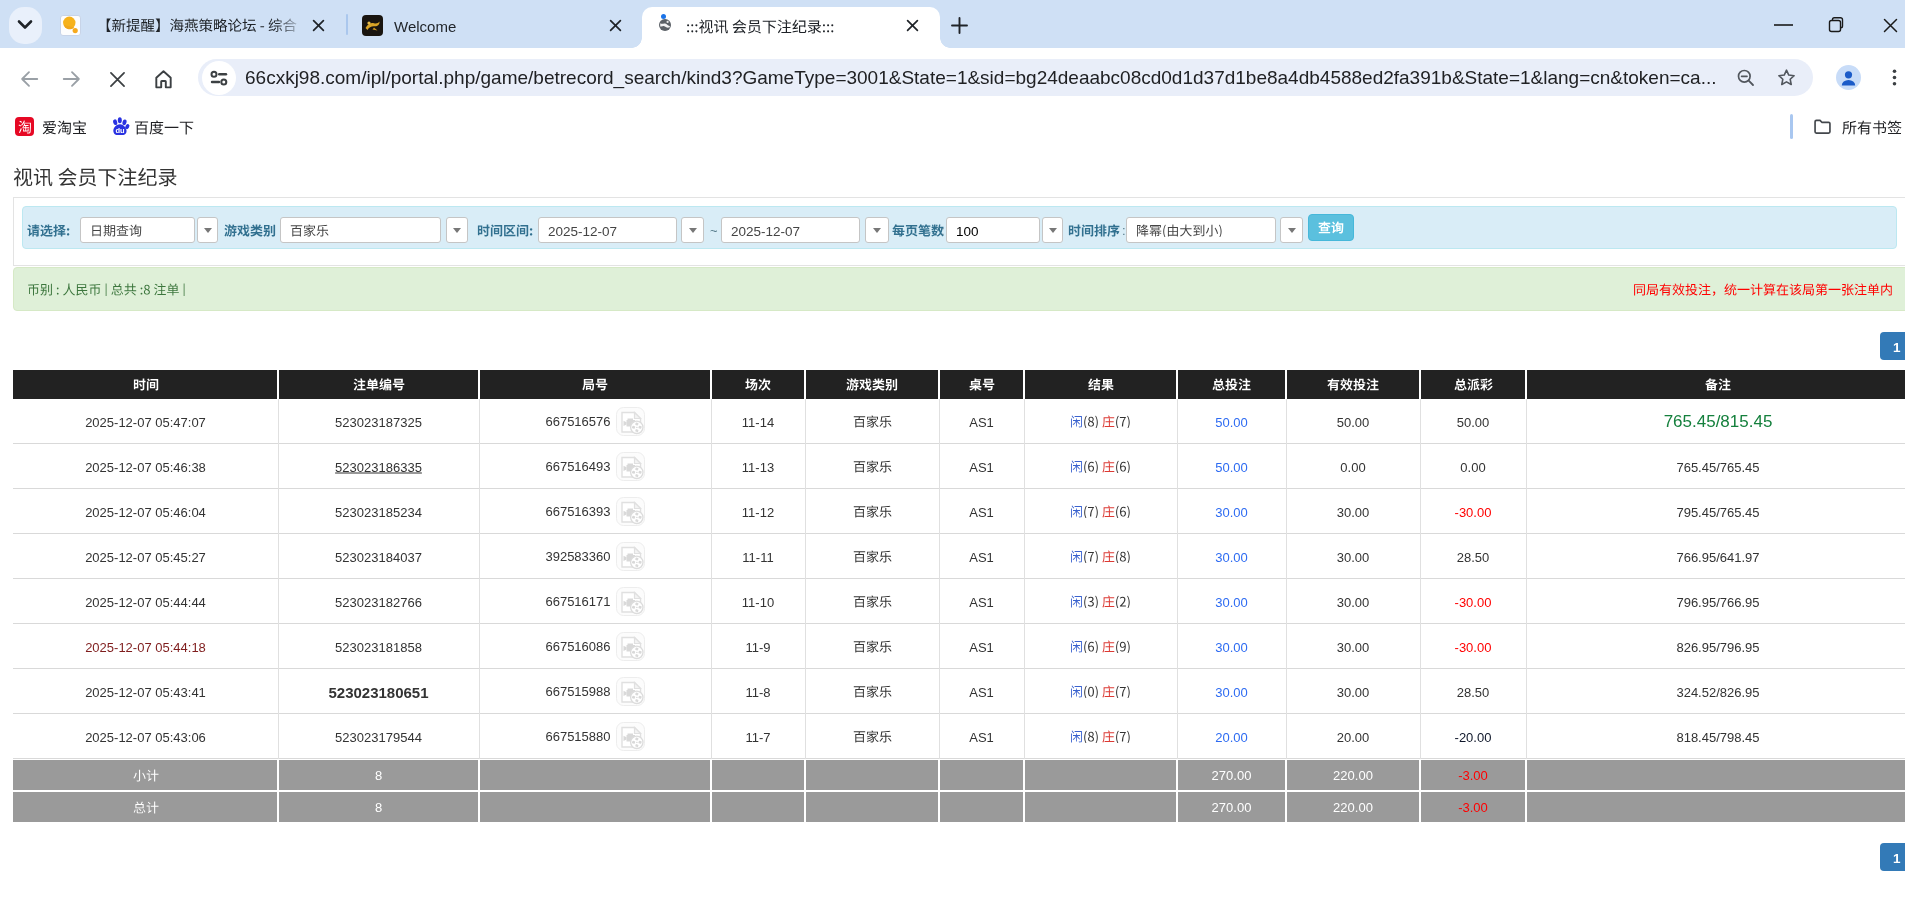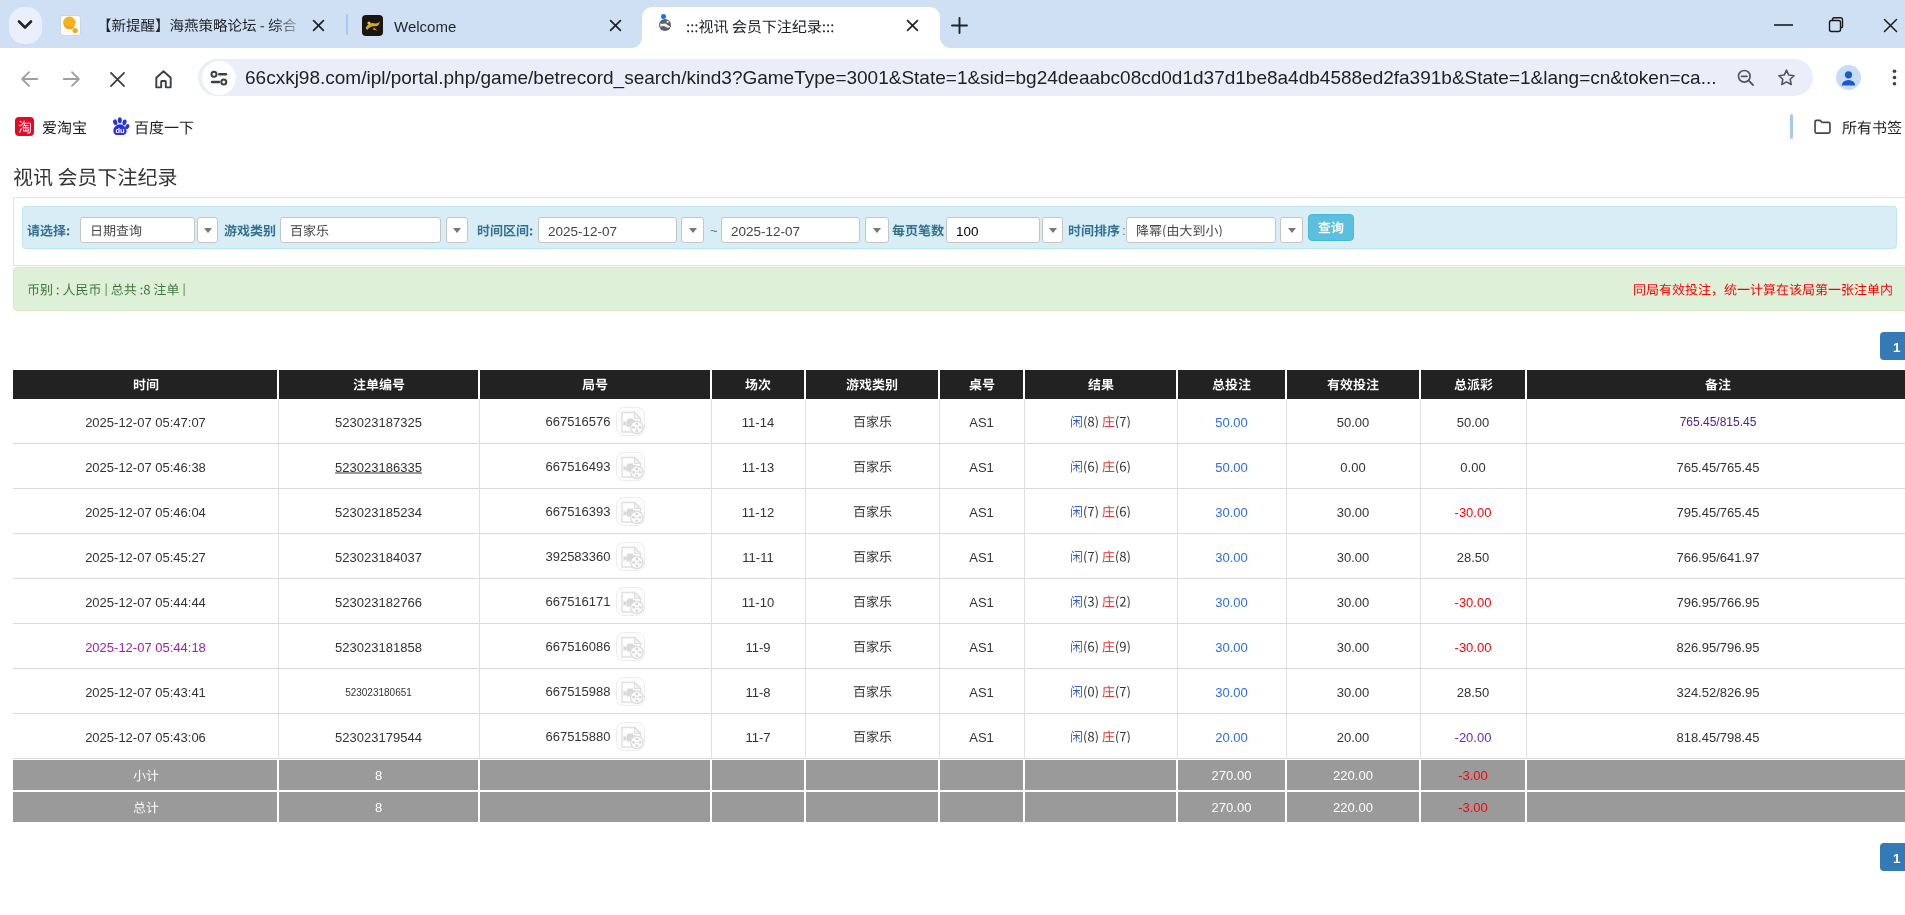--- a/index.html
+++ b/index.html
@@ -354,21 +354,21 @@
     <svg style="" width="60.9" height="13" viewBox="0 0 60.9 13">
       <path fill="#3a62cf" d="M11 1.1H11.9V11.1Q11.9 11.5 11.8 11.8Q11.7 12 11.4 12.2Q11 12.3 10.5 12.3Q9.9 12.4 9 12.4Q9 12.2 8.9 12Q8.9 11.9 8.8 11.7Q8.7 11.5 8.6 11.4Q9.1 11.4 9.5 11.4Q9.9 11.4 10.2 11.4Q10.5 11.4 10.7 11.4Q10.9 11.4 10.9 11.3Q11 11.2 11 11.1ZM1.1 3.5H2V12.5H1.1ZM4.6 1.1H11.6V2H4.6ZM1.6 1.1 2.3 0.6Q2.7 1 3 1.4Q3.4 1.8 3.7 2.2Q4 2.6 4.2 3L3.4 3.5Q3.3 3.2 3 2.8Q2.6 2.3 2.3 1.9Q1.9 1.5 1.6 1.1ZM3 5.1H10.1V6H3ZM6.1 3.4H6.9V11.4H6.1ZM5.9 5.3 6.6 5.6Q6.3 6.5 5.8 7.3Q5.3 8.1 4.7 8.8Q4 9.5 3.4 10Q3.3 9.8 3.1 9.6Q2.9 9.4 2.7 9.3Q3.4 8.9 4 8.3Q4.6 7.7 5.1 6.9Q5.6 6.1 5.9 5.3ZM6.2 6 6.8 5.5Q7.4 6.1 8 6.7Q8.6 7.3 9.2 8Q9.7 8.6 10 9L9.3 9.6Q9 9.1 8.5 8.5Q8 7.9 7.3 7.2Q6.7 6.6 6.2 6Z"></path>
       <path fill="#333333" d="M16.1 14Q15.2 12.5 14.7 10.9Q14.2 9.3 14.2 7.4Q14.2 5.5 14.7 3.9Q15.2 2.3 16.1 0.8L16.8 1.1Q16 2.5 15.6 4.1Q15.2 5.7 15.2 7.4Q15.2 9.1 15.6 10.7Q16 12.3 16.8 13.7Z M21 11.6Q20.2 11.6 19.5 11.3Q18.8 11 18.4 10.4Q18 9.8 18 9.1Q18 8.4 18.2 7.9Q18.5 7.4 18.9 7Q19.3 6.7 19.7 6.4V6.4Q19.2 6 18.8 5.5Q18.4 4.9 18.4 4.2Q18.4 3.5 18.8 2.9Q19.1 2.4 19.7 2.1Q20.3 1.8 21.1 1.8Q21.9 1.8 22.5 2.1Q23 2.4 23.4 3Q23.7 3.5 23.7 4.3Q23.7 4.8 23.5 5.2Q23.3 5.7 23 6Q22.7 6.3 22.4 6.6V6.6Q22.8 6.9 23.2 7.2Q23.6 7.5 23.8 8Q24 8.5 24 9.1Q24 9.8 23.6 10.4Q23.3 11 22.6 11.3Q21.9 11.6 21 11.6ZM21.7 6.3Q22.2 5.8 22.4 5.4Q22.7 4.9 22.7 4.3Q22.7 3.9 22.5 3.5Q22.3 3.1 21.9 2.9Q21.6 2.6 21 2.6Q20.4 2.6 20 3.1Q19.5 3.5 19.5 4.2Q19.5 4.8 19.8 5.1Q20.1 5.5 20.6 5.8Q21.1 6 21.7 6.3ZM21.1 10.7Q21.6 10.7 22 10.5Q22.4 10.3 22.6 9.9Q22.9 9.6 22.9 9.1Q22.9 8.6 22.7 8.3Q22.5 7.9 22.1 7.7Q21.8 7.4 21.3 7.2Q20.9 7 20.4 6.8Q19.8 7.2 19.4 7.7Q19.1 8.3 19.1 9Q19.1 9.5 19.3 9.9Q19.6 10.3 20 10.5Q20.5 10.7 21.1 10.7Z M25.9 14 25.2 13.7Q26 12.3 26.4 10.7Q26.8 9.1 26.8 7.4Q26.8 5.7 26.4 4.1Q26 2.5 25.2 1.1L25.9 0.8Q26.8 2.3 27.3 3.9Q27.8 5.5 27.8 7.4Q27.8 9.3 27.3 10.9Q26.8 12.5 25.9 14Z"></path>
       <path fill="#dc3a34" d="M35.5 6.3H43.7V7.3H35.5ZM34.6 11.1H44.3V12.1H34.6ZM38.9 3.6H39.9V11.7H38.9ZM34 2.3H44.2V3.2H34ZM33.6 2.3H34.6V5.7Q34.6 6.4 34.5 7.3Q34.5 8.2 34.3 9.1Q34.2 10.1 34 11Q33.7 11.8 33.3 12.6Q33.2 12.5 33.1 12.4Q32.9 12.3 32.7 12.3Q32.6 12.2 32.4 12.1Q32.8 11.4 33.1 10.6Q33.3 9.8 33.4 8.9Q33.5 8 33.6 7.2Q33.6 6.4 33.6 5.7ZM38 0.7 39 0.4Q39.2 0.8 39.4 1.3Q39.7 1.7 39.8 2L38.8 2.3Q38.7 2 38.5 1.6Q38.2 1.1 38 0.7Z"></path>
       <path fill="#333333" d="M48 14Q47.1 12.5 46.6 10.9Q46.1 9.3 46.1 7.4Q46.1 5.5 46.6 3.9Q47.1 2.3 48 0.8L48.8 1.1Q47.9 2.5 47.5 4.1Q47.1 5.7 47.1 7.4Q47.1 9.1 47.5 10.7Q47.9 12.3 48.8 13.7Z M51.9 11.4Q51.9 10.1 52.1 8.9Q52.3 7.8 52.6 6.8Q52.9 5.8 53.4 4.8Q53.9 3.9 54.6 2.9H49.9V1.9H55.9V2.6Q55.1 3.7 54.6 4.7Q54 5.7 53.7 6.7Q53.4 7.7 53.3 8.9Q53.2 10 53.1 11.4Z M57.8 14 57.1 13.7Q57.9 12.3 58.3 10.7Q58.7 9.1 58.7 7.4Q58.7 5.7 58.3 4.1Q57.9 2.5 57.1 1.1L57.8 0.8Q58.7 2.3 59.2 3.9Q59.7 5.5 59.7 7.4Q59.7 9.3 59.2 10.9Q58.7 12.5 57.8 14Z"></path>
     </svg>
   </div>
 <div style="position:absolute;left:1231.5px;top:421.5px;transform:translateY(-50%) translateX(-50%);font-family:'Liberation Sans',sans-serif;font-size:13px;font-weight:normal;color:#2d6bf2;white-space:nowrap;line-height:normal;">50.00</div>
 <div style="position:absolute;left:1353.0px;top:421.5px;transform:translateY(-50%) translateX(-50%);font-family:'Liberation Sans',sans-serif;font-size:13px;font-weight:normal;color:#333333;white-space:nowrap;line-height:normal;">50.00</div>
 <div style="position:absolute;left:1473.0px;top:421.5px;transform:translateY(-50%) translateX(-50%);font-family:'Liberation Sans',sans-serif;font-size:13px;font-weight:normal;color:#333333;white-space:nowrap;line-height:normal;">50.00</div>
-<div style="position:absolute;left:1718.0px;top:421.5px;transform:translateY(-50%) translateX(-50%);font-family:'Liberation Sans',sans-serif;font-size:12px;font-weight:normal;color:#4c1d95;white-space:nowrap;line-height:normal;">765.45/815.45</div>
+<div style="position:absolute;left:1718.0px;top:421.5px;transform:translateY(-50%) translateX(-50%);font-family:'Liberation Sans',sans-serif;font-size:17px;font-weight:normal;color:#15803d;white-space:nowrap;line-height:normal;">765.45/815.45</div>
 <div class="abs" style="left:13px;top:444px;width:1897px;height:45px;background:#fff;border-bottom:1px solid #d9d9d9"></div>
 <div class="abs" style="left:278px;top:444px;width:1px;height:45px;background:#e0e0e0"></div>
 <div class="abs" style="left:479px;top:444px;width:1px;height:45px;background:#e0e0e0"></div>
 <div class="abs" style="left:711px;top:444px;width:1px;height:45px;background:#e0e0e0"></div>
 <div class="abs" style="left:805px;top:444px;width:1px;height:45px;background:#e0e0e0"></div>
 <div class="abs" style="left:939px;top:444px;width:1px;height:45px;background:#e0e0e0"></div>
 <div class="abs" style="left:1024px;top:444px;width:1px;height:45px;background:#e0e0e0"></div>
 <div class="abs" style="left:1177px;top:444px;width:1px;height:45px;background:#e0e0e0"></div>
 <div class="abs" style="left:1286px;top:444px;width:1px;height:45px;background:#e0e0e0"></div>
 <div class="abs" style="left:1420px;top:444px;width:1px;height:45px;background:#e0e0e0"></div>
@@ -566,21 +566,21 @@
 <div class="abs" style="left:278px;top:624px;width:1px;height:45px;background:#e0e0e0"></div>
 <div class="abs" style="left:479px;top:624px;width:1px;height:45px;background:#e0e0e0"></div>
 <div class="abs" style="left:711px;top:624px;width:1px;height:45px;background:#e0e0e0"></div>
 <div class="abs" style="left:805px;top:624px;width:1px;height:45px;background:#e0e0e0"></div>
 <div class="abs" style="left:939px;top:624px;width:1px;height:45px;background:#e0e0e0"></div>
 <div class="abs" style="left:1024px;top:624px;width:1px;height:45px;background:#e0e0e0"></div>
 <div class="abs" style="left:1177px;top:624px;width:1px;height:45px;background:#e0e0e0"></div>
 <div class="abs" style="left:1286px;top:624px;width:1px;height:45px;background:#e0e0e0"></div>
 <div class="abs" style="left:1420px;top:624px;width:1px;height:45px;background:#e0e0e0"></div>
 <div class="abs" style="left:1526px;top:624px;width:1px;height:45px;background:#e0e0e0"></div>
-<div style="position:absolute;left:145.5px;top:646.5px;transform:translateY(-50%) translateX(-50%);font-family:'Liberation Sans',sans-serif;font-size:13px;font-weight:normal;color:#a21caf;white-space:nowrap;line-height:normal;">2025-12-07 05:44:18</div>
+<div style="position:absolute;left:145.5px;top:646.5px;transform:translateY(-50%) translateX(-50%);font-family:'Liberation Sans',sans-serif;font-size:13px;font-weight:normal;color:#7f1d1d;white-space:nowrap;line-height:normal;">2025-12-07 05:44:18</div>
 <div style="position:absolute;left:378.5px;top:646.5px;transform:translateY(-50%) translateX(-50%);font-family:'Liberation Sans',sans-serif;font-size:13px;font-weight:normal;color:#333333;white-space:nowrap;line-height:normal;">523023181858</div>
 <div class="abs" style="left:479px;top:624px;width:232px;height:45px;display:flex;align-items:center;justify-content:center;font-family:'Liberation Sans',sans-serif;font-size:13px;color:#333333">
     <span>667516086</span>
     <span style="width:5px"></span>
     <svg width="29" height="29" viewBox="0 0 29 29" style="display:inline-block;vertical-align:middle">
 <rect x="0.5" y="0.5" width="28" height="28" rx="7" fill="#fcfcfc" stroke="#ededed"></rect>
 <path d="M6 5.5 H18.5 L24.5 11.5 V25 H6 Z" fill="#fff" stroke="#e0e0e0" stroke-width="1.4"></path>
 <path d="M18.5 5.5 V11.5 H24.5 Z" fill="#f3f3f3" stroke="#e0e0e0" stroke-width="1.2"></path>
 <path d="M11.5 11.5 H17 V13 H11.5 Z" fill="#d9d9d9"></path>
 <path d="M10.5 13 H19 V19.5 H10.5 Z" fill="#d9d9d9"></path>
@@ -617,21 +617,21 @@
 <div class="abs" style="left:479px;top:669px;width:1px;height:45px;background:#e0e0e0"></div>
 <div class="abs" style="left:711px;top:669px;width:1px;height:45px;background:#e0e0e0"></div>
 <div class="abs" style="left:805px;top:669px;width:1px;height:45px;background:#e0e0e0"></div>
 <div class="abs" style="left:939px;top:669px;width:1px;height:45px;background:#e0e0e0"></div>
 <div class="abs" style="left:1024px;top:669px;width:1px;height:45px;background:#e0e0e0"></div>
 <div class="abs" style="left:1177px;top:669px;width:1px;height:45px;background:#e0e0e0"></div>
 <div class="abs" style="left:1286px;top:669px;width:1px;height:45px;background:#e0e0e0"></div>
 <div class="abs" style="left:1420px;top:669px;width:1px;height:45px;background:#e0e0e0"></div>
 <div class="abs" style="left:1526px;top:669px;width:1px;height:45px;background:#e0e0e0"></div>
 <div style="position:absolute;left:145.5px;top:691.5px;transform:translateY(-50%) translateX(-50%);font-family:'Liberation Sans',sans-serif;font-size:13px;font-weight:normal;color:#333333;white-space:nowrap;line-height:normal;">2025-12-07 05:43:41</div>
-<div style="position:absolute;left:378.5px;top:691.5px;transform:translateY(-50%) translateX(-50%);font-family:'Liberation Sans',sans-serif;font-size:10px;font-weight:normal;color:#333333;white-space:nowrap;line-height:normal;">523023180651</div>
+<div style="position:absolute;left:378.5px;top:691.5px;transform:translateY(-50%) translateX(-50%);font-family:'Liberation Sans',sans-serif;font-size:15px;font-weight:bold;color:#333333;white-space:nowrap;line-height:normal;">523023180651</div>
 <div class="abs" style="left:479px;top:669px;width:232px;height:45px;display:flex;align-items:center;justify-content:center;font-family:'Liberation Sans',sans-serif;font-size:13px;color:#333333">
     <span>667515988</span>
     <span style="width:5px"></span>
     <svg width="29" height="29" viewBox="0 0 29 29" style="display:inline-block;vertical-align:middle">
 <rect x="0.5" y="0.5" width="28" height="28" rx="7" fill="#fcfcfc" stroke="#ededed"></rect>
 <path d="M6 5.5 H18.5 L24.5 11.5 V25 H6 Z" fill="#fff" stroke="#e0e0e0" stroke-width="1.4"></path>
 <path d="M18.5 5.5 V11.5 H24.5 Z" fill="#f3f3f3" stroke="#e0e0e0" stroke-width="1.2"></path>
 <path d="M11.5 11.5 H17 V13 H11.5 Z" fill="#d9d9d9"></path>
 <path d="M10.5 13 H19 V19.5 H10.5 Z" fill="#d9d9d9"></path>
 <path d="M7.5 13.8 L10.5 15.2 V17.5 L7.5 19 Z" fill="#d9d9d9"></path>
@@ -703,21 +703,21 @@
 <div style="position:absolute;left:1070.0px;top:730.0px;line-height:0">
     <svg style="" width="60.9" height="13" viewBox="0 0 60.9 13">
       <path fill="#3a62cf" d="M11 1.1H11.9V11.1Q11.9 11.5 11.8 11.8Q11.7 12 11.4 12.2Q11 12.3 10.5 12.3Q9.9 12.4 9 12.4Q9 12.2 8.9 12Q8.9 11.9 8.8 11.7Q8.7 11.5 8.6 11.4Q9.1 11.4 9.5 11.4Q9.9 11.4 10.2 11.4Q10.5 11.4 10.7 11.4Q10.9 11.4 10.9 11.3Q11 11.2 11 11.1ZM1.1 3.5H2V12.5H1.1ZM4.6 1.1H11.6V2H4.6ZM1.6 1.1 2.3 0.6Q2.7 1 3 1.4Q3.4 1.8 3.7 2.2Q4 2.6 4.2 3L3.4 3.5Q3.3 3.2 3 2.8Q2.6 2.3 2.3 1.9Q1.9 1.5 1.6 1.1ZM3 5.1H10.1V6H3ZM6.1 3.4H6.9V11.4H6.1ZM5.9 5.3 6.6 5.6Q6.3 6.5 5.8 7.3Q5.3 8.1 4.7 8.8Q4 9.5 3.4 10Q3.3 9.8 3.1 9.6Q2.9 9.4 2.7 9.3Q3.4 8.9 4 8.3Q4.6 7.7 5.1 6.9Q5.6 6.1 5.9 5.3ZM6.2 6 6.8 5.5Q7.4 6.1 8 6.7Q8.6 7.3 9.2 8Q9.7 8.6 10 9L9.3 9.6Q9 9.1 8.5 8.5Q8 7.9 7.3 7.2Q6.7 6.6 6.2 6Z"></path>
       <path fill="#333333" d="M16.1 14Q15.2 12.5 14.7 10.9Q14.2 9.3 14.2 7.4Q14.2 5.5 14.7 3.9Q15.2 2.3 16.1 0.8L16.8 1.1Q16 2.5 15.6 4.1Q15.2 5.7 15.2 7.4Q15.2 9.1 15.6 10.7Q16 12.3 16.8 13.7Z M21 11.6Q20.2 11.6 19.5 11.3Q18.8 11 18.4 10.4Q18 9.8 18 9.1Q18 8.4 18.2 7.9Q18.5 7.4 18.9 7Q19.3 6.7 19.7 6.4V6.4Q19.2 6 18.8 5.5Q18.4 4.9 18.4 4.2Q18.4 3.5 18.8 2.9Q19.1 2.4 19.7 2.1Q20.3 1.8 21.1 1.8Q21.9 1.8 22.5 2.1Q23 2.4 23.4 3Q23.7 3.5 23.7 4.3Q23.7 4.8 23.5 5.2Q23.3 5.7 23 6Q22.7 6.3 22.4 6.6V6.6Q22.8 6.9 23.2 7.2Q23.6 7.5 23.8 8Q24 8.5 24 9.1Q24 9.8 23.6 10.4Q23.3 11 22.6 11.3Q21.9 11.6 21 11.6ZM21.7 6.3Q22.2 5.8 22.4 5.4Q22.7 4.9 22.7 4.3Q22.7 3.9 22.5 3.5Q22.3 3.1 21.9 2.9Q21.6 2.6 21 2.6Q20.4 2.6 20 3.1Q19.5 3.5 19.5 4.2Q19.5 4.8 19.8 5.1Q20.1 5.5 20.6 5.8Q21.1 6 21.7 6.3ZM21.1 10.7Q21.6 10.7 22 10.5Q22.4 10.3 22.6 9.9Q22.9 9.6 22.9 9.1Q22.9 8.6 22.7 8.3Q22.5 7.9 22.1 7.7Q21.8 7.4 21.3 7.2Q20.9 7 20.4 6.8Q19.8 7.2 19.4 7.7Q19.1 8.3 19.1 9Q19.1 9.5 19.3 9.9Q19.6 10.3 20 10.5Q20.5 10.7 21.1 10.7Z M25.9 14 25.2 13.7Q26 12.3 26.4 10.7Q26.8 9.1 26.8 7.4Q26.8 5.7 26.4 4.1Q26 2.5 25.2 1.1L25.9 0.8Q26.8 2.3 27.3 3.9Q27.8 5.5 27.8 7.4Q27.8 9.3 27.3 10.9Q26.8 12.5 25.9 14Z"></path>
       <path fill="#dc3a34" d="M35.5 6.3H43.7V7.3H35.5ZM34.6 11.1H44.3V12.1H34.6ZM38.9 3.6H39.9V11.7H38.9ZM34 2.3H44.2V3.2H34ZM33.6 2.3H34.6V5.7Q34.6 6.4 34.5 7.3Q34.5 8.2 34.3 9.1Q34.2 10.1 34 11Q33.7 11.8 33.3 12.6Q33.2 12.5 33.1 12.4Q32.9 12.3 32.7 12.3Q32.6 12.2 32.4 12.1Q32.8 11.4 33.1 10.6Q33.3 9.8 33.4 8.9Q33.5 8 33.6 7.2Q33.6 6.4 33.6 5.7ZM38 0.7 39 0.4Q39.2 0.8 39.4 1.3Q39.7 1.7 39.8 2L38.8 2.3Q38.7 2 38.5 1.6Q38.2 1.1 38 0.7Z"></path>
       <path fill="#333333" d="M48 14Q47.1 12.5 46.6 10.9Q46.1 9.3 46.1 7.4Q46.1 5.5 46.6 3.9Q47.1 2.3 48 0.8L48.8 1.1Q47.9 2.5 47.5 4.1Q47.1 5.7 47.1 7.4Q47.1 9.1 47.5 10.7Q47.9 12.3 48.8 13.7Z M51.9 11.4Q51.9 10.1 52.1 8.9Q52.3 7.8 52.6 6.8Q52.9 5.8 53.4 4.8Q53.9 3.9 54.6 2.9H49.9V1.9H55.9V2.6Q55.1 3.7 54.6 4.7Q54 5.7 53.7 6.7Q53.4 7.7 53.3 8.9Q53.2 10 53.1 11.4Z M57.8 14 57.1 13.7Q57.9 12.3 58.3 10.7Q58.7 9.1 58.7 7.4Q58.7 5.7 58.3 4.1Q57.9 2.5 57.1 1.1L57.8 0.8Q58.7 2.3 59.2 3.9Q59.7 5.5 59.7 7.4Q59.7 9.3 59.2 10.9Q58.7 12.5 57.8 14Z"></path>
     </svg>
   </div>
 <div style="position:absolute;left:1231.5px;top:736.5px;transform:translateY(-50%) translateX(-50%);font-family:'Liberation Sans',sans-serif;font-size:13px;font-weight:normal;color:#2d6bf2;white-space:nowrap;line-height:normal;">20.00</div>
 <div style="position:absolute;left:1353.0px;top:736.5px;transform:translateY(-50%) translateX(-50%);font-family:'Liberation Sans',sans-serif;font-size:13px;font-weight:normal;color:#333333;white-space:nowrap;line-height:normal;">20.00</div>
-<div style="position:absolute;left:1473.0px;top:736.5px;transform:translateY(-50%) translateX(-50%);font-family:'Liberation Sans',sans-serif;font-size:13px;font-weight:normal;color:#6d28d9;white-space:nowrap;line-height:normal;">-20.00</div>
+<div style="position:absolute;left:1473.0px;top:736.5px;transform:translateY(-50%) translateX(-50%);font-family:'Liberation Sans',sans-serif;font-size:13px;font-weight:normal;color:#0f172a;white-space:nowrap;line-height:normal;">-20.00</div>
 <div style="position:absolute;left:1718.0px;top:736.5px;transform:translateY(-50%) translateX(-50%);font-family:'Liberation Sans',sans-serif;font-size:13px;font-weight:normal;color:#333333;white-space:nowrap;line-height:normal;">818.45/798.45</div>
 <div class="abs" style="left:13px;top:760px;width:1897px;height:30px;background:#9a9a9a"></div>
 <div class="abs" style="left:277px;top:760px;width:2px;height:30px;background:#fff"></div>
 <div class="abs" style="left:478px;top:760px;width:2px;height:30px;background:#fff"></div>
 <div class="abs" style="left:710px;top:760px;width:2px;height:30px;background:#fff"></div>
 <div class="abs" style="left:804px;top:760px;width:2px;height:30px;background:#fff"></div>
 <div class="abs" style="left:938px;top:760px;width:2px;height:30px;background:#fff"></div>
 <div class="abs" style="left:1023px;top:760px;width:2px;height:30px;background:#fff"></div>
 <div class="abs" style="left:1176px;top:760px;width:2px;height:30px;background:#fff"></div>
 <div class="abs" style="left:1285px;top:760px;width:2px;height:30px;background:#fff"></div>

